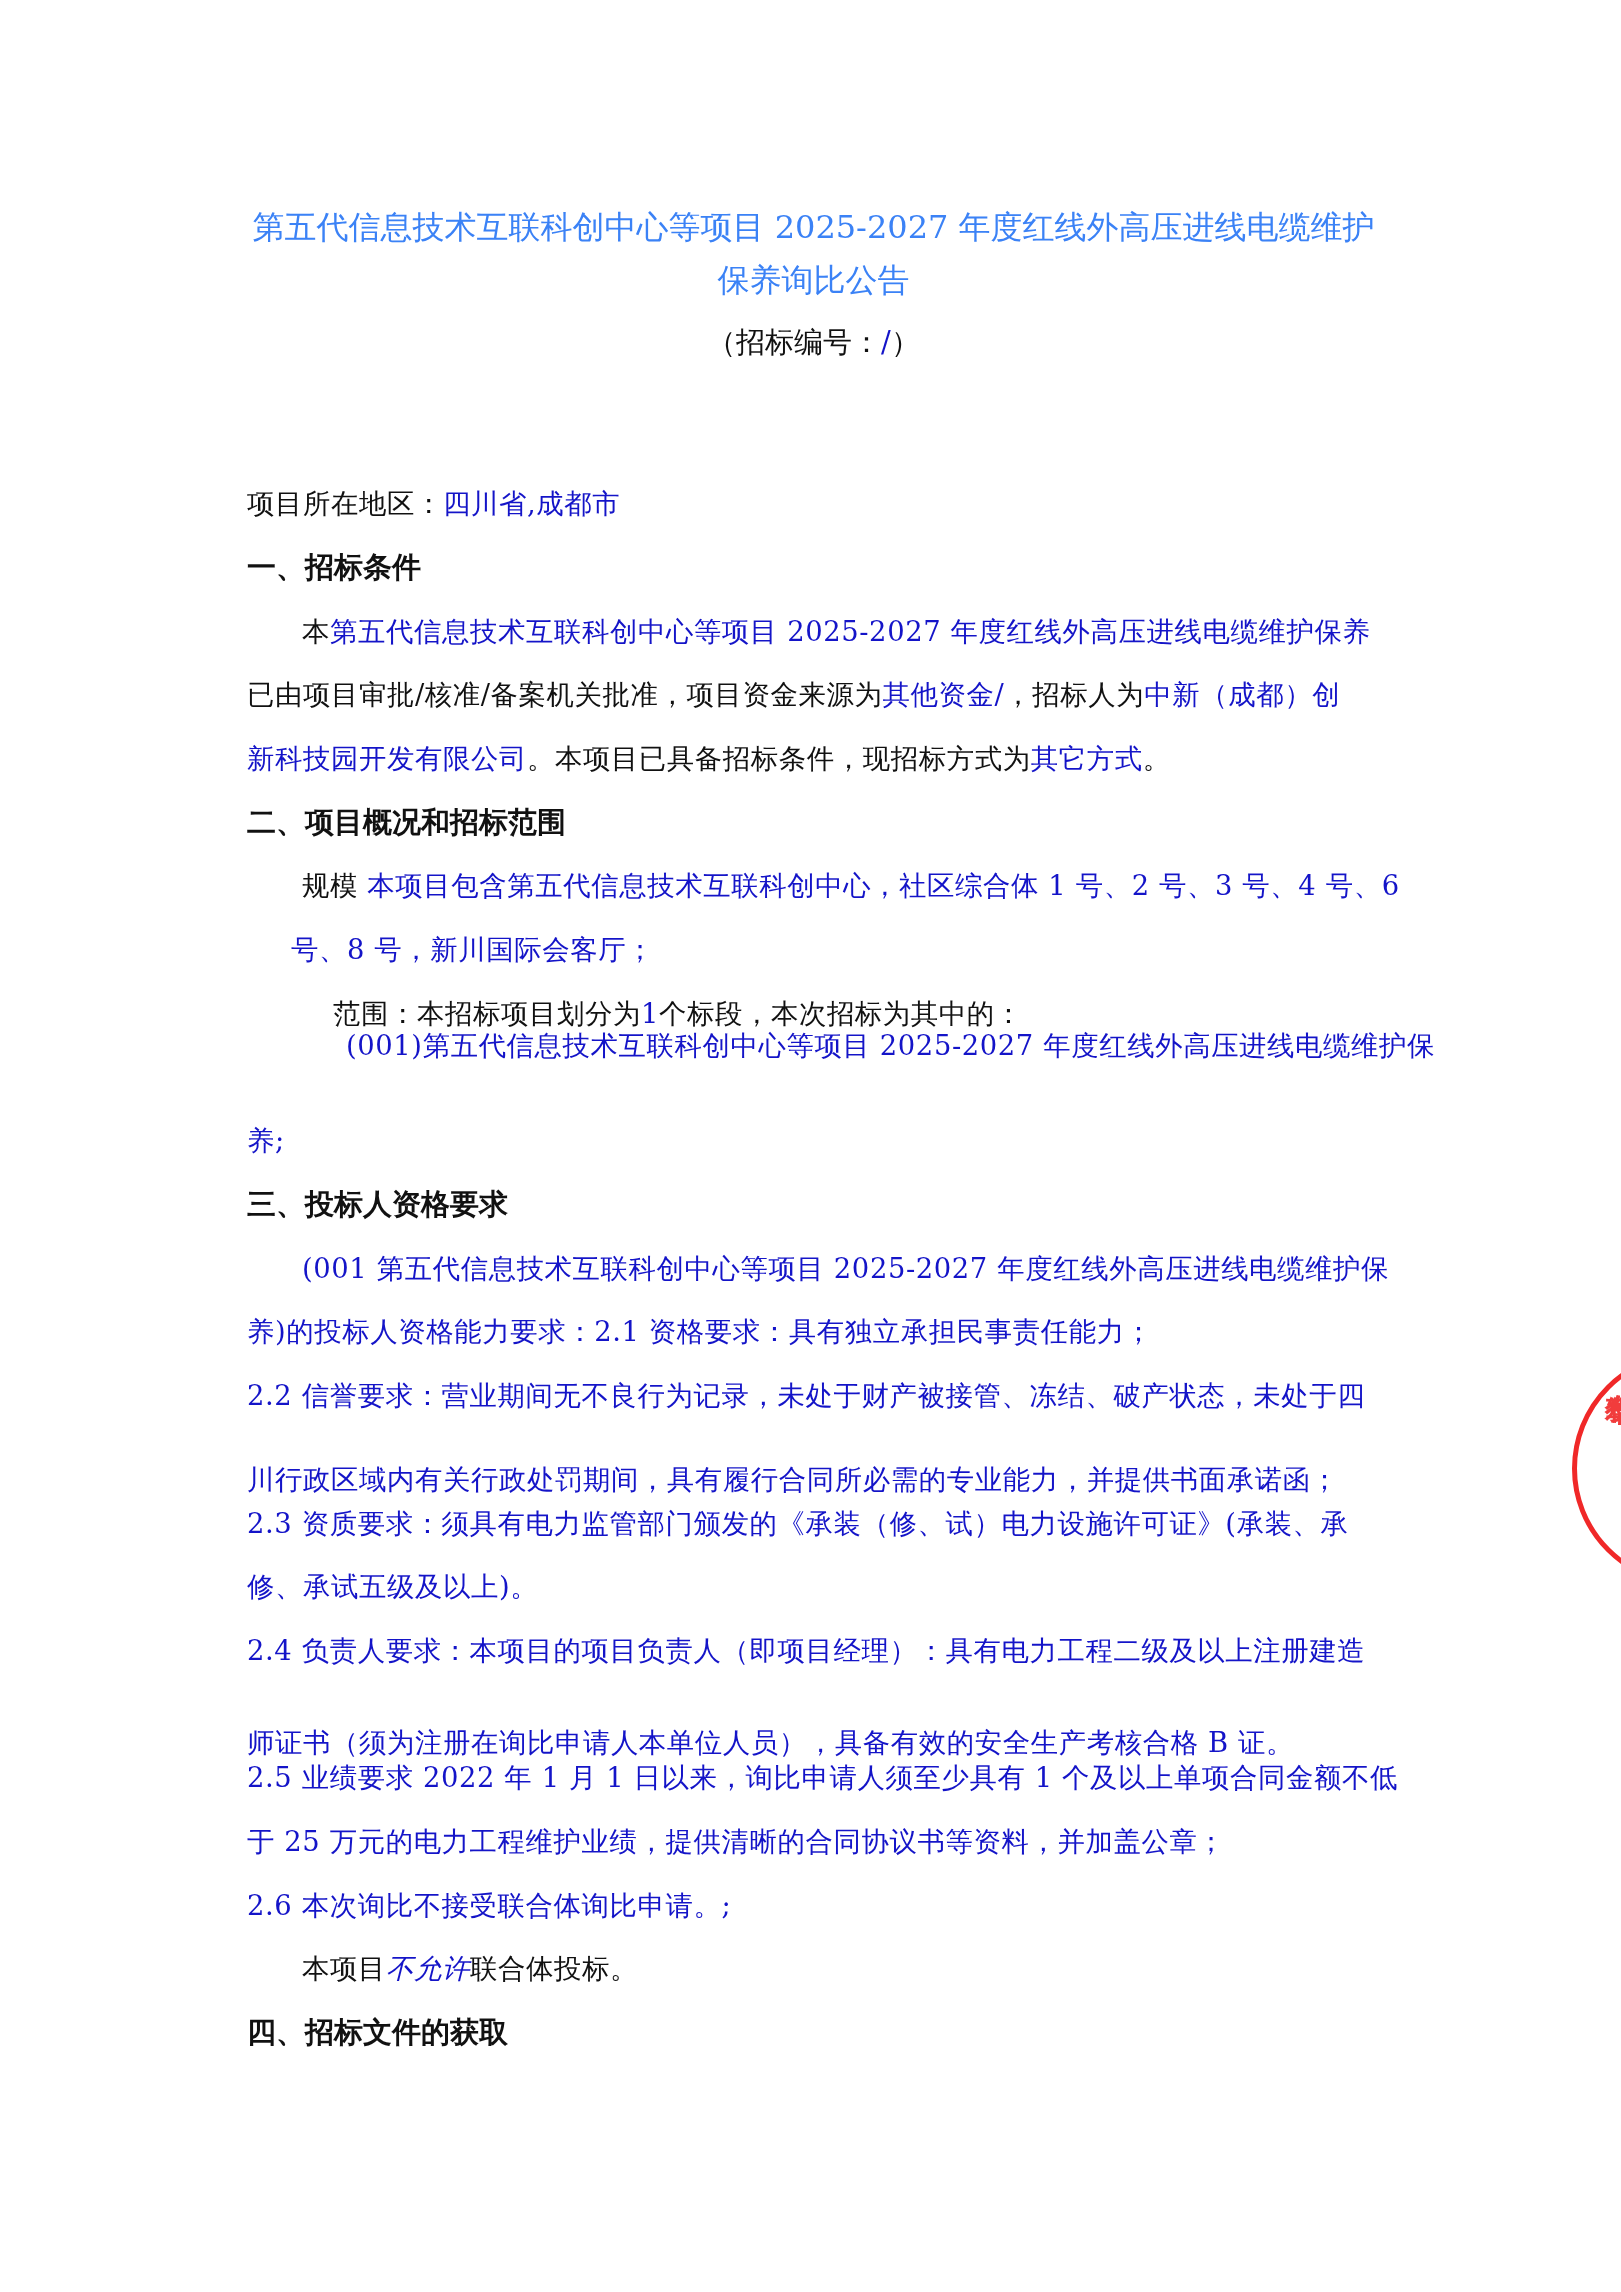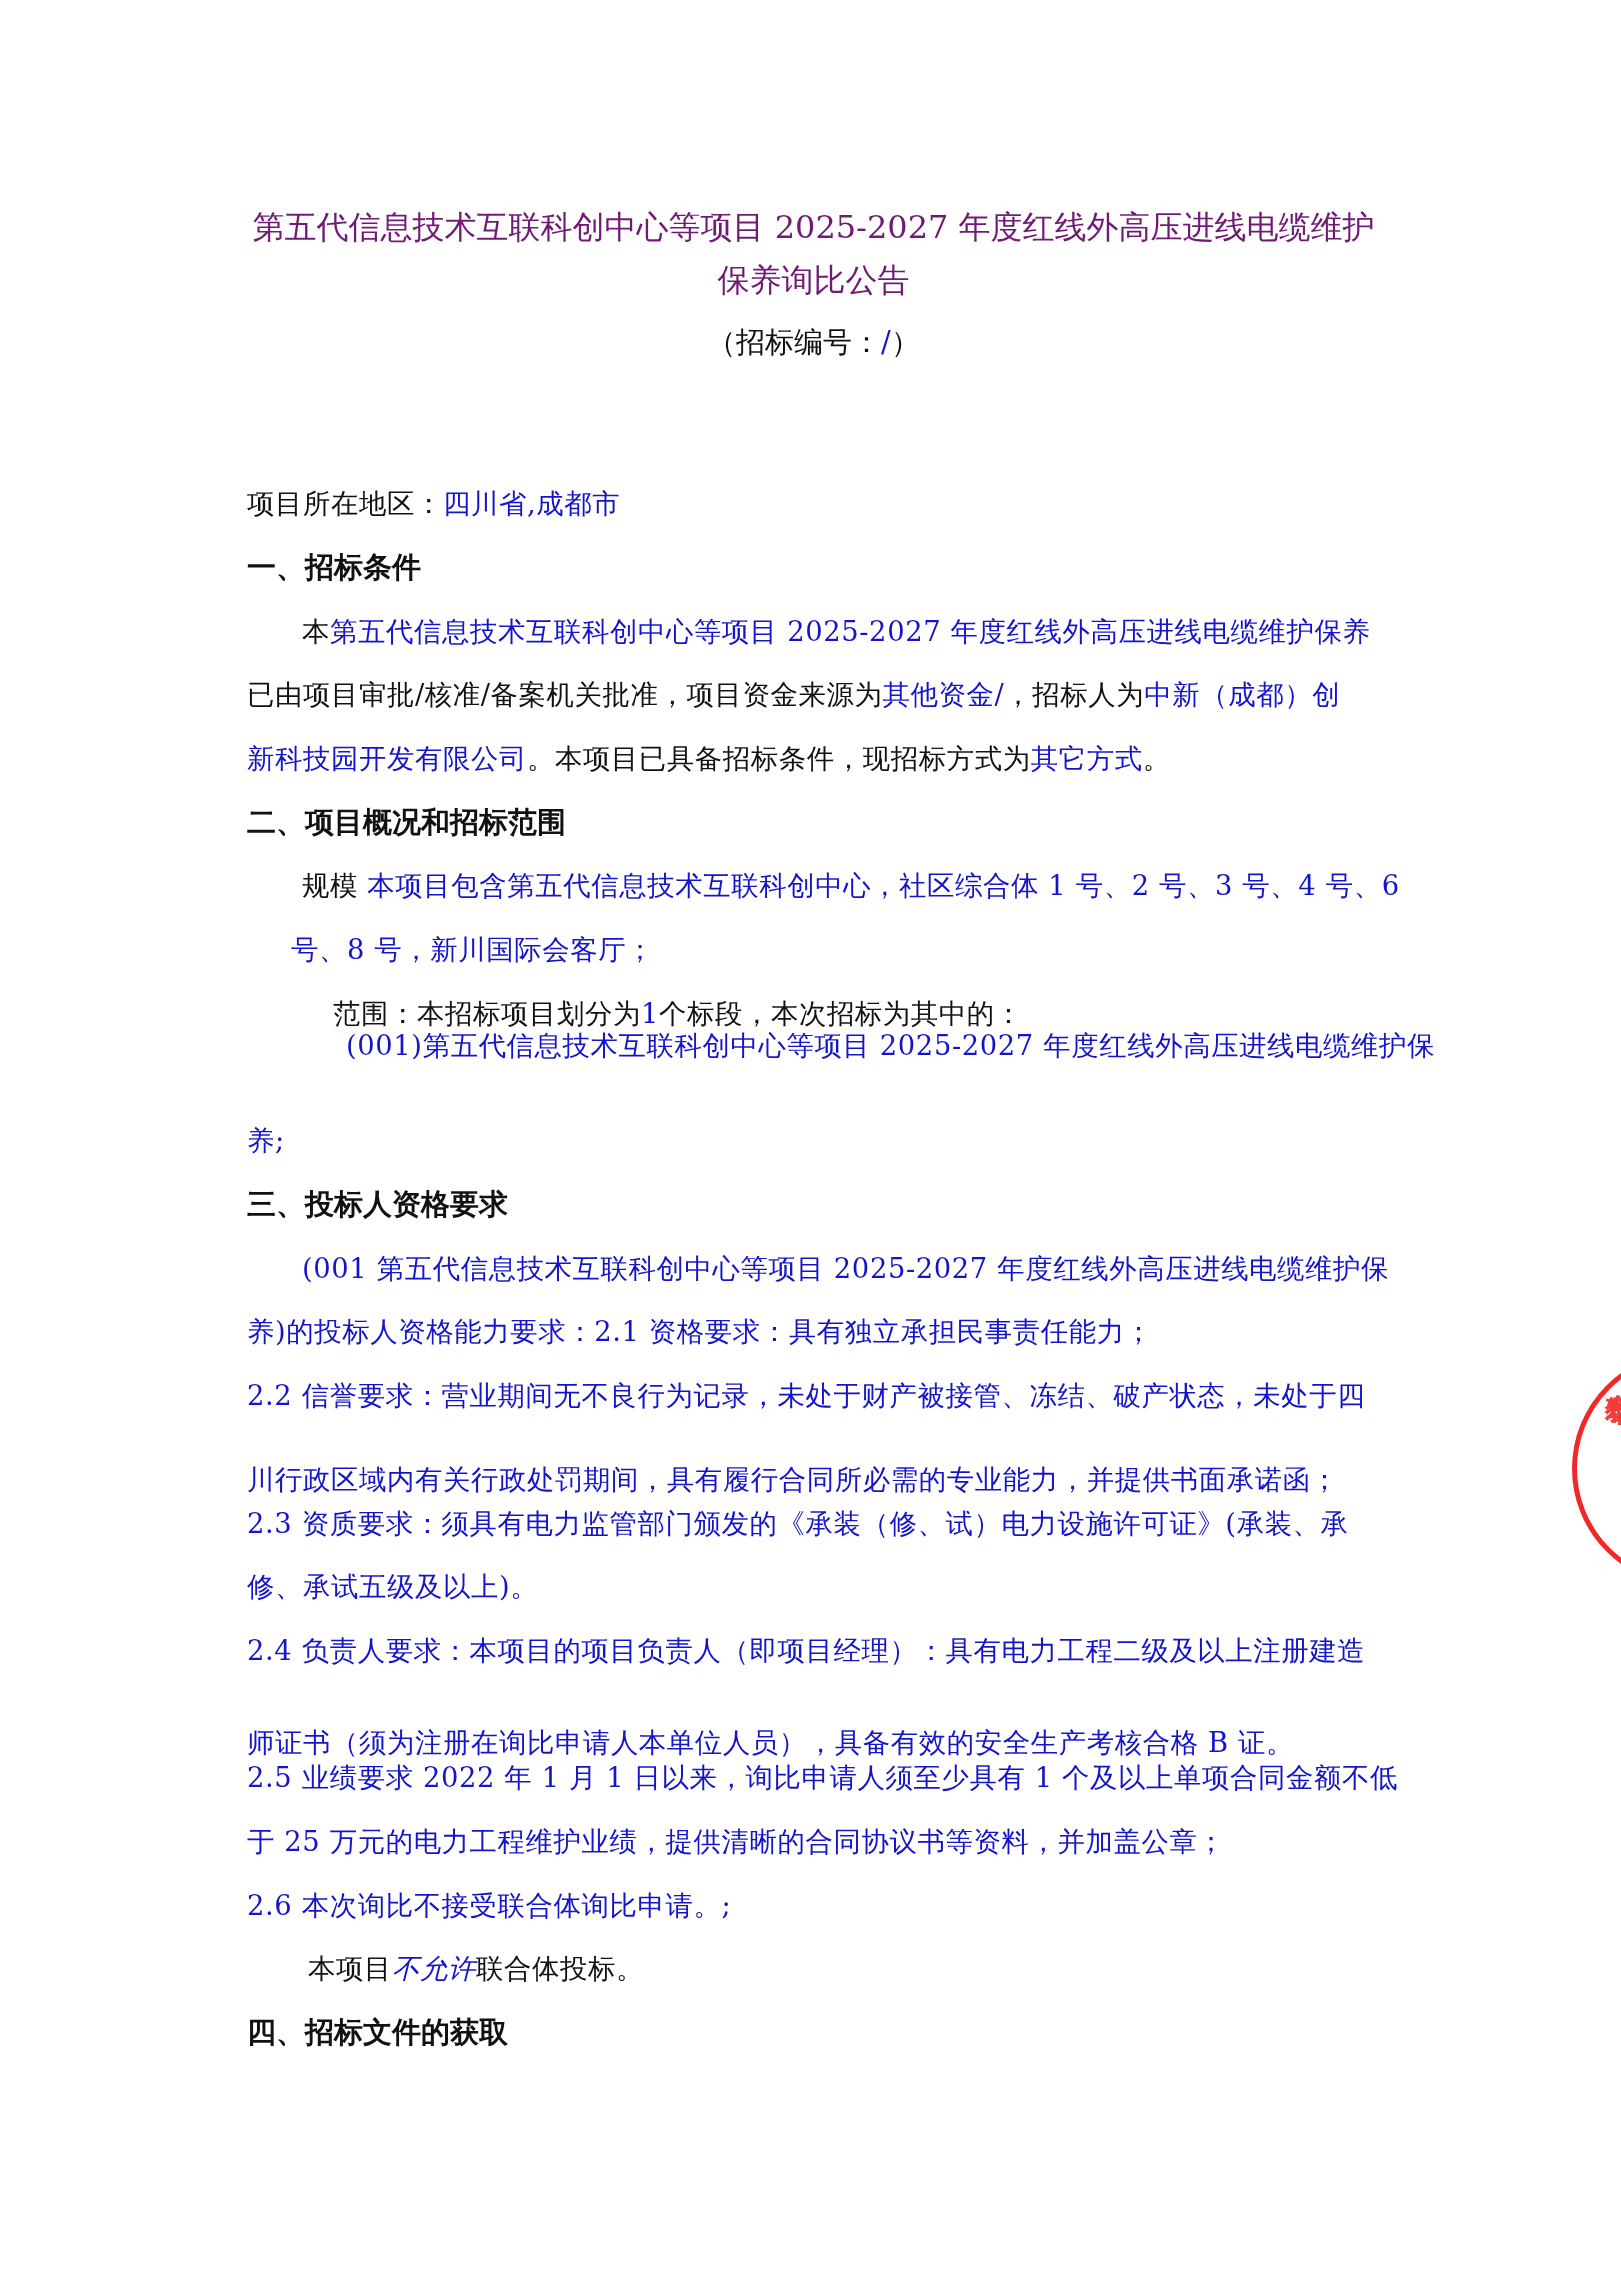--- a/index.html
+++ b/index.html
@@ -2,21 +2,21 @@
 <html><head>
   <meta charset="utf-8">
   <style>
     html, body { margin: 0; padding: 0; background: #ffffff; }
     body { width: 1621px; height: 2293px; position: relative; overflow: hidden;
       font-family: "DejaVu Serif", "Liberation Serif", serif; color: #111111; }
     .page { position: absolute; left: 0; top: 0; width: 1621px; height: 2293px; }
     .blue { color: #1414c8; }
     .ital { font-style: italic; }
     .title-block { position: absolute; left: 235px; width: 1157px; text-align: center; }
-    .title-line { font-size: 32px; line-height: 39px; color: #701a75; white-space: nowrap; letter-spacing: 0px; }
+    .title-line { font-size: 32px; line-height: 39px; color: #3b82f6; white-space: nowrap; letter-spacing: 0px; }
     .subtitle { font-size: 29px; line-height: 39px; color: #111; }
     .line { position: absolute; left: 247px; font-size: 27.4px; line-height: 35px; white-space: nowrap; letter-spacing: 0.6px; }
     .indent { left: 302px; }
     .heading { position: absolute; left: 247px; font-size: 29px; line-height: 37px; font-weight: bold; white-space: nowrap;
       font-family: "DejaVu Sans", "Liberation Sans", sans-serif; }
     .stamp { position: absolute; left: 1572px; top: 1351px; width: 235px; height: 235px; border-radius: 50%;
       border: 5.9px solid #f02828; box-sizing: border-box; overflow: hidden; }
     .stamp-wrap { position: absolute; left: 0; top: 0; width: 1621px; height: 2293px; overflow: hidden; pointer-events: none; }
     .stamp-text { position: absolute; left: 1590px; top: 1372px; color: #f02828; font-size: 29px; line-height: 59px;
       font-weight: bold; writing-mode: vertical-rl; opacity: 0.9; }
@@ -69,21 +69,21 @@
   <div class="line blue" style="top:1314px;">养)的投标人资格能力要求：2.1 资格要求：具有独立承担民事责任能力；</div>
   <div class="line blue" style="top:1378px;">2.2 信誉要求：营业期间无不良行为记录，未处于财产被接管、冻结、破产状态，未处于四</div>
   <div class="line blue" style="top:1442px;margin-top:20px;">川行政区域内有关行政处罚期间，具有履行合同所必需的专业能力，并提供书面承诺函；</div>
   <div class="line blue" style="top:1506px;">2.3 资质要求：须具有电力监管部门颁发的《承装（修、试）电力设施许可证》(承装、承</div>
   <div class="line blue" style="top:1569px;">修、承试五级及以上)。</div>
   <div class="line blue" style="top:1633px;">2.4 负责人要求：本项目的项目负责人（即项目经理）：具有电力工程二级及以上注册建造</div>
   <div class="line blue" style="top:1697px;margin-top:28px;">师证书（须为注册在询比申请人本单位人员），具备有效的安全生产考核合格 B 证。</div>
   <div class="line blue" style="top:1760px;">2.5 业绩要求 2022 年 1 月 1 日以来，询比申请人须至少具有 1 个及以上单项合同金额不低</div>
   <div class="line blue" style="top:1824px;">于 25 万元的电力工程维护业绩，提供清晰的合同协议书等资料，并加盖公章；</div>
   <div class="line blue" style="top:1888px;">2.6 本次询比不接受联合体询比申请。;</div>
-  <div class="line indent" style="top:1951px;margin-left:6px;">
+  <div class="line indent" style="top:1951px;">
     <span>本项目</span><span class="blue ital">不允许</span><span>联合体投标。</span>
   </div>
 
   <div class="heading" style="top:2014px;">四、招标文件的获取</div>
 
   <div class="stamp-wrap">
     <div class="stamp"></div>
     <div class="stamp-text">华发有</div>
   </div>
 </div>

